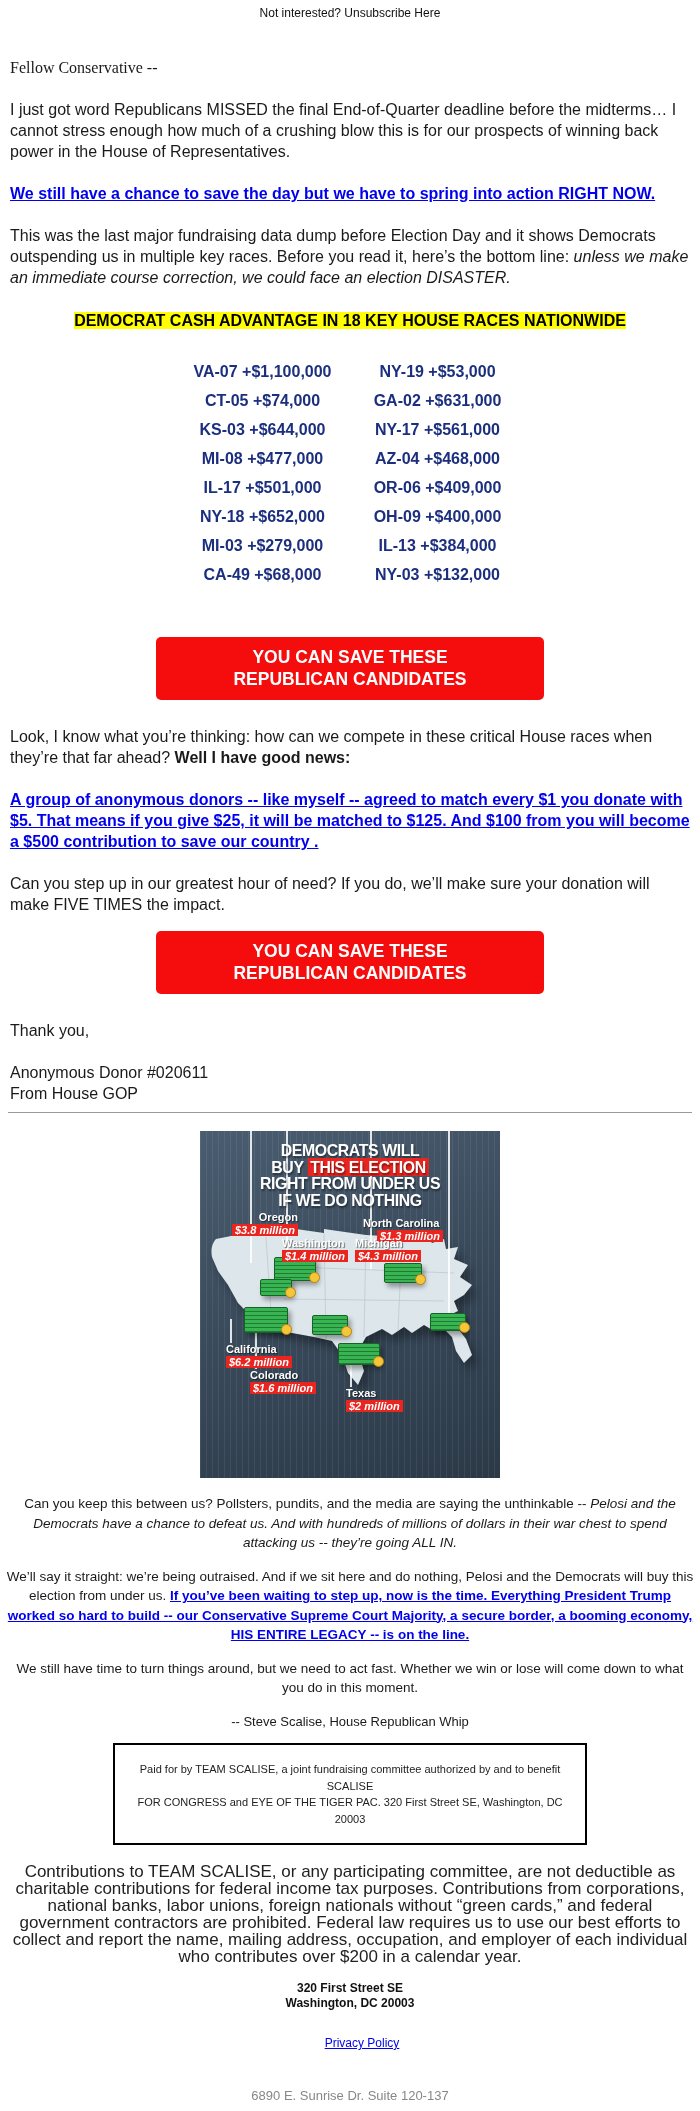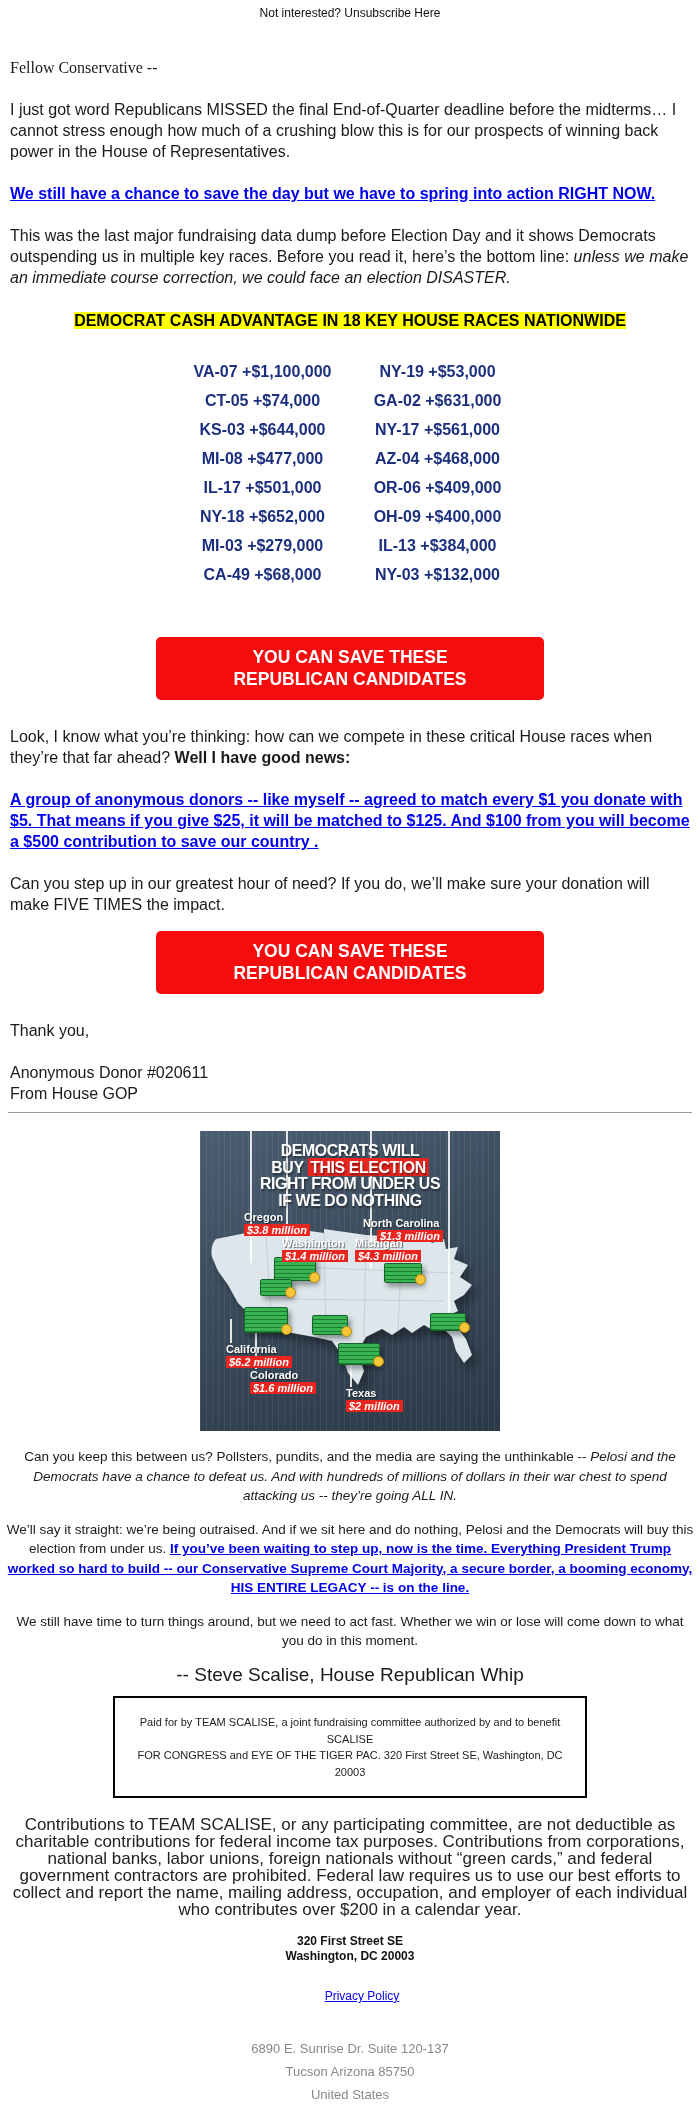--- a/index.html
+++ b/index.html
@@ -27,21 +27,21 @@
     font-family:inherit;
   }
   .btn1{margin-top:44px;}
   .btn2{margin-top:16px;}
   .p3{margin-top:26px;}
   .thankyou{margin-top:26px;}
   .anon{margin-top:21px;}
   .rule{border:none;border-top:1px solid #9a9a9a;margin:8px 8px 0 8px;}
   
   .graphic{
-    position:relative;width:300px;height:300px;margin:18px auto 0 auto;overflow:hidden;
+    position:relative;width:300px;height:347px;margin:18px auto 0 auto;overflow:hidden;
     background:linear-gradient(160deg,#4a5d70 0%,#3a4b5c 45%,#2b3947 100%);cursor:pointer;
   }
   .graphic::before{
     content:"";position:absolute;inset:0;z-index:0;
     background:repeating-linear-gradient(90deg,rgba(255,255,255,0.07) 0 1px,transparent 1px 6px);
   }
   .g-title{
     position:relative;z-index:4;text-align:center;margin-top:11px;color:#fff;font-weight:bold;
     font-size:16.5px;line-height:16.5px;letter-spacing:-0.4px;
     text-shadow:1px 2px 2px rgba(0,0,0,0.45);transform:scaleX(0.96);
@@ -66,21 +66,21 @@
     display:inline-block;background:#e8251f;font-style:italic;padding:0 3px;margin-top:1px;
     text-shadow:none;
   }
   .chip{
     position:absolute;left:0;right:0;bottom:0;height:25px;background:#ee1b1b;z-index:5;
     color:#fff;font-weight:bold;font-size:17px;line-height:25px;text-align:center;letter-spacing:0.5px;
   }
   
   .fpara{margin:16px 6px 0 6px;text-align:center;font-size:13.5px;line-height:19.5px;}
   .f2{margin-top:14px;} .f3{margin-top:14px;}
-  .sig{margin-top:14px;text-align:center;font-size:19px;line-height:19.5px;}
+  .sig{margin-top:14px;text-align:center;font-size:13px;line-height:19.5px;}
   .paidbox{
     width:474px;margin:12px auto 0 auto;border:2px solid #000;box-sizing:border-box;
     padding:16px 20px;text-align:center;font-size:11px;line-height:16.5px;color:#222;
   }
   .disclaimer{margin:18px 8px 0 8px;text-align:center;font-size:17px;line-height:17px;color:#222;}
   .addr1{margin-top:16px;text-align:center;font-size:12px;line-height:15px;font-weight:bold;color:#111;}
   .privacy-wrap{margin-top:22px;text-align:center;font-size:12px;}
   .privacy{color:#0000ee;text-decoration:underline;cursor:pointer;padding-left:24px;}
   .addr2{margin-top:30px;text-align:center;font-size:13px;line-height:23px;color:#888;}
   .italic{font-style:italic;}
@@ -182,21 +182,21 @@
     </svg>
 
     <div class="stack" style="left:74px;top:126px;width:40px;height:22px;"></div>
     <div class="stack" style="left:60px;top:148px;width:30px;height:15px;"></div>
     <div class="stack" style="left:44px;top:176px;width:42px;height:24px;"></div>
     <div class="stack" style="left:112px;top:184px;width:34px;height:18px;"></div>
     <div class="stack" style="left:138px;top:212px;width:40px;height:20px;"></div>
     <div class="stack" style="left:184px;top:132px;width:36px;height:18px;"></div>
     <div class="stack" style="left:230px;top:182px;width:34px;height:16px;"></div>
 
-    <div class="callout" style="left:44px;top:80px;">
+    <div class="callout" style="left:32px;top:80px;text-align:right;">
       <span>Oregon</span><br>
       <span class="amt">$3.8 million</span>
     </div>
     <div class="callout" style="left:82px;top:106px;">
       <span>Washington</span><br>
       <span class="amt">$1.4 million</span>
     </div>
     <div class="callout" style="left:163px;top:86px;">
       <span>North Carolina</span><br>
       <span class="amt" style="margin-left:14px;">$1.3 million</span>

